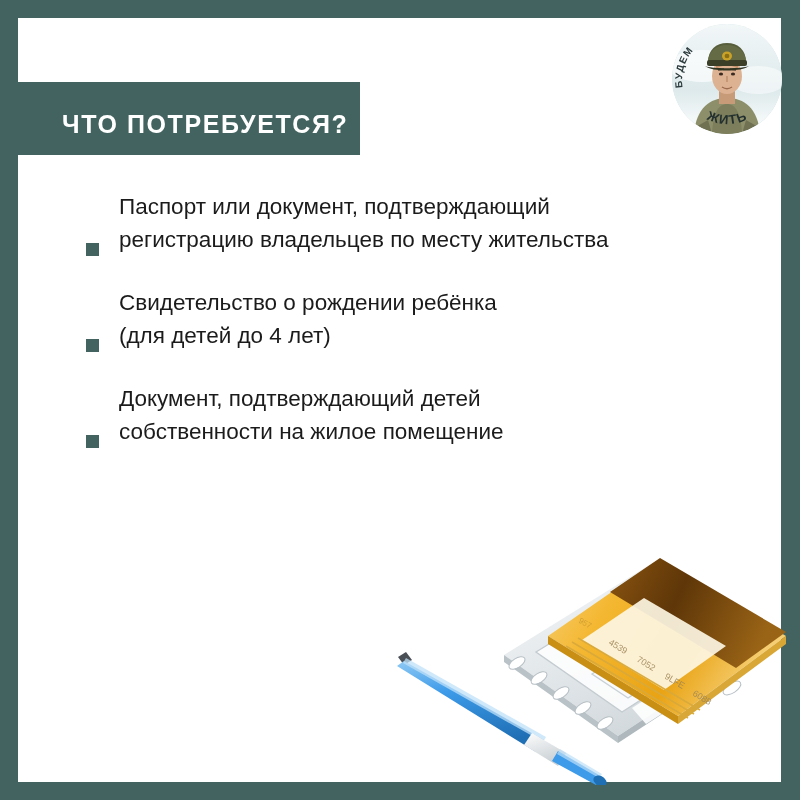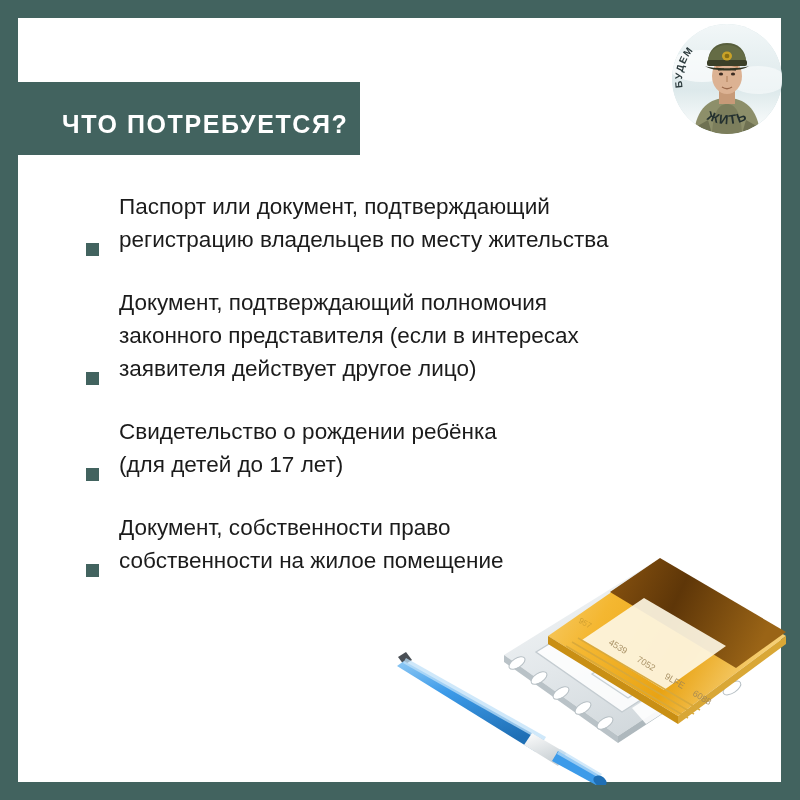--- a/index.html
+++ b/index.html
@@ -162,41 +162,33 @@
   <div class="bullet-list">
 
     <div class="bullet-item">
       <div class="bullet-marker"></div>
       <div class="bullet-body">
         <div class="bullet-line">Паспорт или документ, подтверждающий</div>
         <div class="bullet-line">регистрацию владельцев по месту жительства</div>
       </div>
     </div>
 
-    <div class="bullet-item">
-      <div class="bullet-marker"></div>
-      <div class="bullet-body">
-        <div class="bullet-line">Документ, подтверждающий полномочия</div>
-        <div class="bullet-line">законного представителя (если в интересах</div>
-        <div class="bullet-line">заявителя действует другое лицо)</div>
-      </div>
-    </div>
 
     <div class="bullet-item">
       <div class="bullet-marker"></div>
       <div class="bullet-body">
         <div class="bullet-line">Свидетельство о рождении ребёнка</div>
-        <div class="bullet-line">(для детей до 17 лет)</div>
+        <div class="bullet-line">(для детей до 4 лет)</div>
       </div>
     </div>
 
     <div class="bullet-item">
       <div class="bullet-marker"></div>
       <div class="bullet-body">
-        <div class="bullet-line">Документ, собственности право</div>
+        <div class="bullet-line">Документ, подтверждающий детей</div>
         <div class="bullet-line">собственности на жилое помещение</div>
       </div>
     </div>
 
   </div>
 
   <div class="illustration">
     <svg width="390" height="245" viewBox="0 0 390 245">
       <defs>
         <linearGradient id="goldG" x1="0" y1="0" x2="1" y2="0.4">

